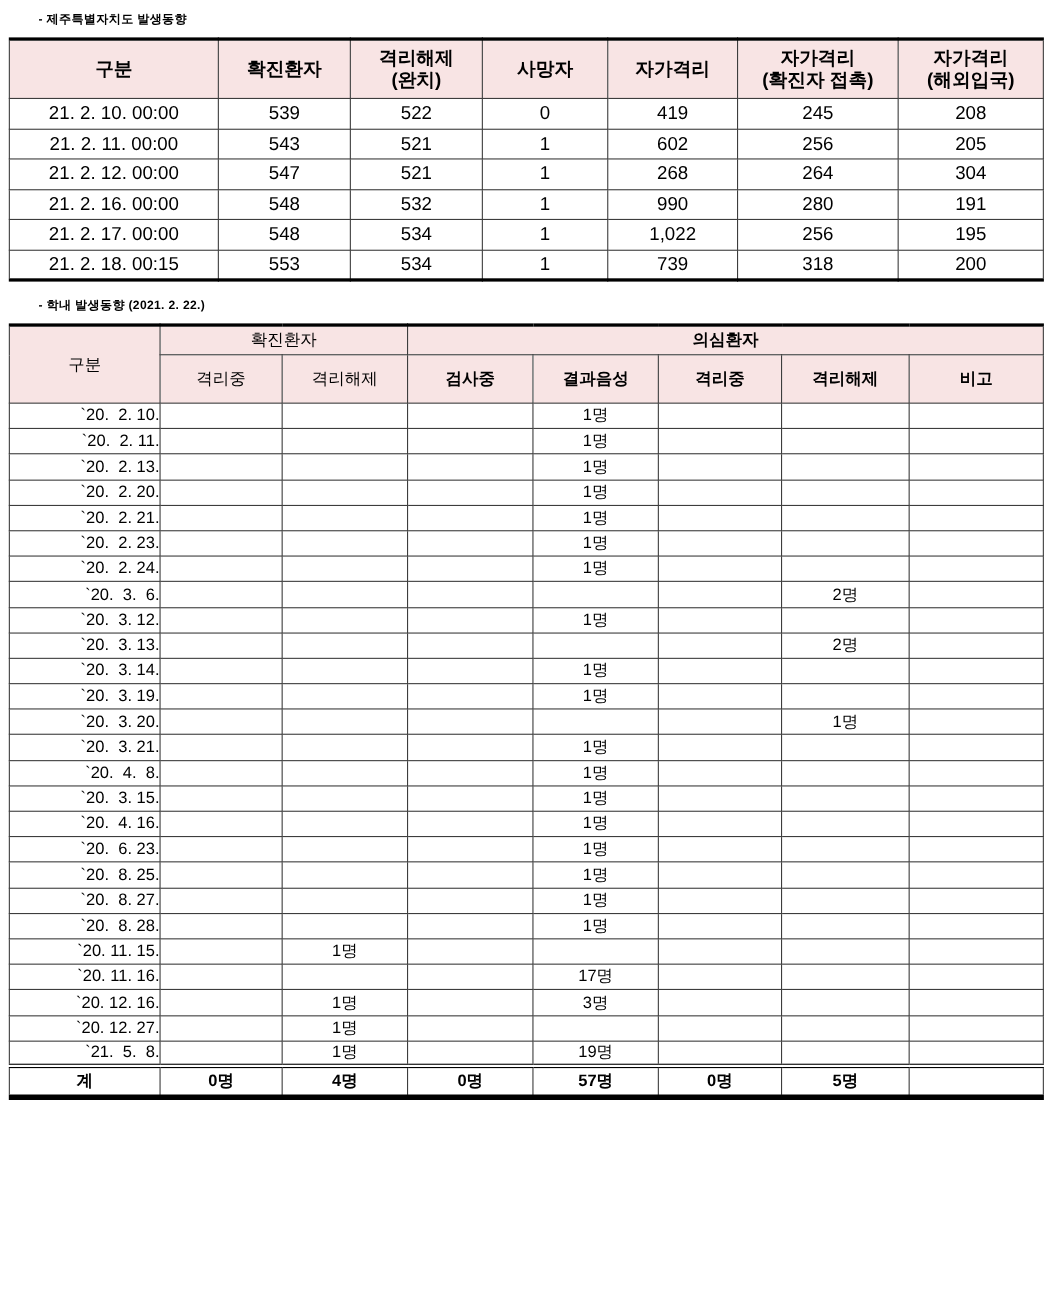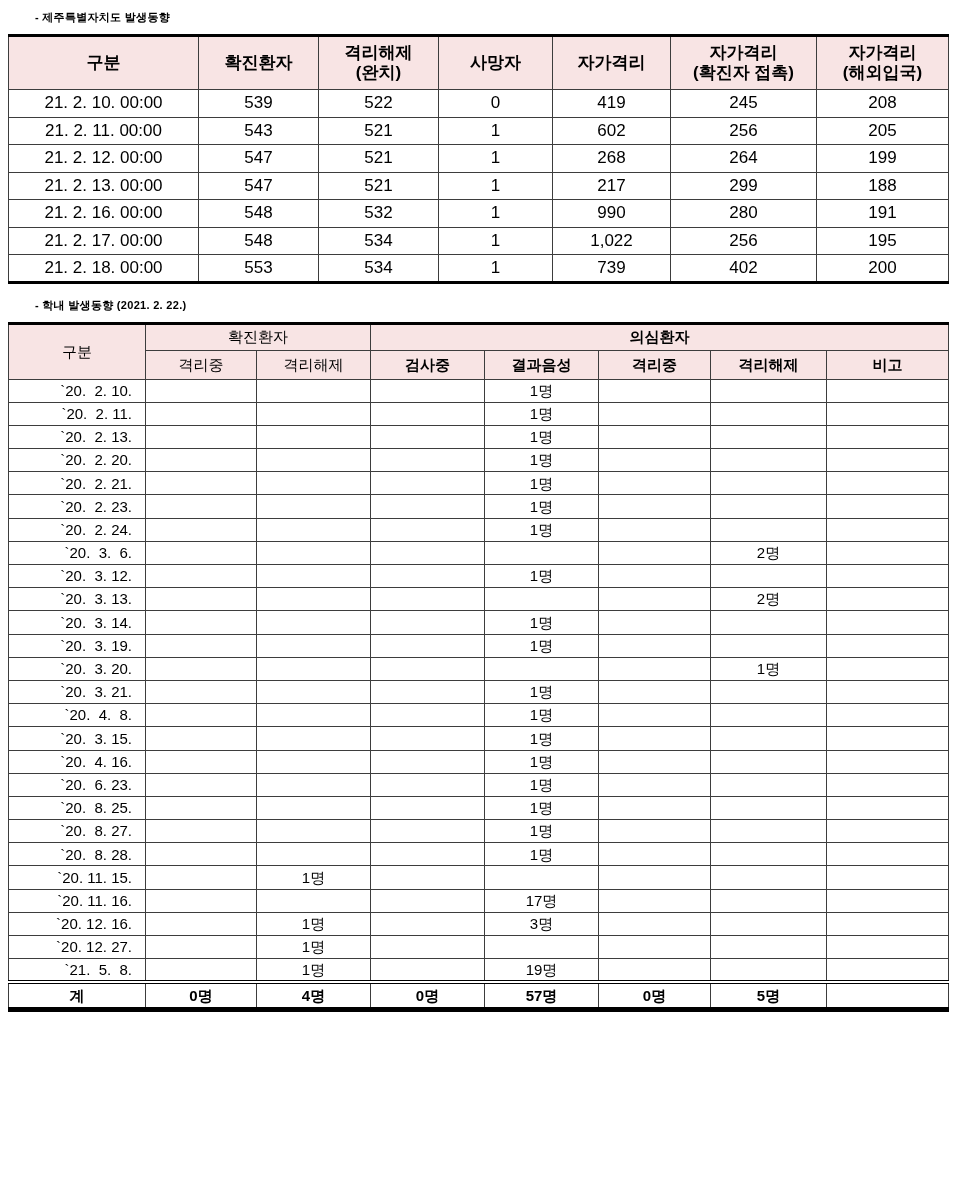--- a/index.html
+++ b/index.html
@@ -53,26 +53,25 @@
     font-weight: bold;
   }
   
   .t2 { border-top: 3px solid #000; border-bottom: 5px solid #000; }
   .t2 th, .t2 td { font-size: 15px; }
   .t2 thead th {
     background: var(--pink);
     font-weight: normal;
   }
   .t2 thead tr.r1 th { height: 27px; }
-  .t2 thead tr.r2 th { height: 29px; }
+  .t2 thead tr.r2 th { height: 44px; }
   .t2 thead th.bold { font-weight: bold; margin-left: 16px; }
   .t2 tbody td { height: 23.2px; }
   .t2 td.date {
     text-align: right;
-    padding-right: 13px;
     white-space: pre;
   }
   .t2 tr.total td {
     border-top: 4px double #000;
     font-weight: bold;
     height: 28px;
   }
 </style>
 </head>
 <body>
@@ -124,56 +123,47 @@
           <td>256</td>
           <td>205</td>
         </tr>
         <tr>
           <td>21. 2. 12. 00:00</td>
           <td>547</td>
           <td>521</td>
           <td>1</td>
           <td>268</td>
           <td>264</td>
-          <td>199</td>
-        </tr>
-        <tr>
-          <td>21. 2. 13. 00:00</td>
-          <td>547</td>
-          <td>521</td>
-          <td>1</td>
-          <td>217</td>
-          <td>299</td>
-          <td>188</td>
+          <td>304</td>
         </tr>
         <tr>
           <td>21. 2. 16. 00:00</td>
           <td>548</td>
           <td>532</td>
           <td>1</td>
           <td>990</td>
           <td>280</td>
           <td>191</td>
         </tr>
         <tr>
           <td>21. 2. 17. 00:00</td>
           <td>548</td>
           <td>534</td>
           <td>1</td>
           <td>1,022</td>
           <td>256</td>
           <td>195</td>
         </tr>
         <tr>
-          <td>21. 2. 18. 00:00</td>
+          <td>21. 2. 18. 00:15</td>
           <td>553</td>
           <td>534</td>
           <td>1</td>
           <td>739</td>
-          <td>402</td>
+          <td>318</td>
           <td>200</td>
         </tr>
       </tbody>
   </table>
 
   <div class="section-title title-gap">- 학내 발생동향 (2021. 2. 22.)</div>
 
   <table class="t2">
     <colgroup>
       <col style="width:137px">

